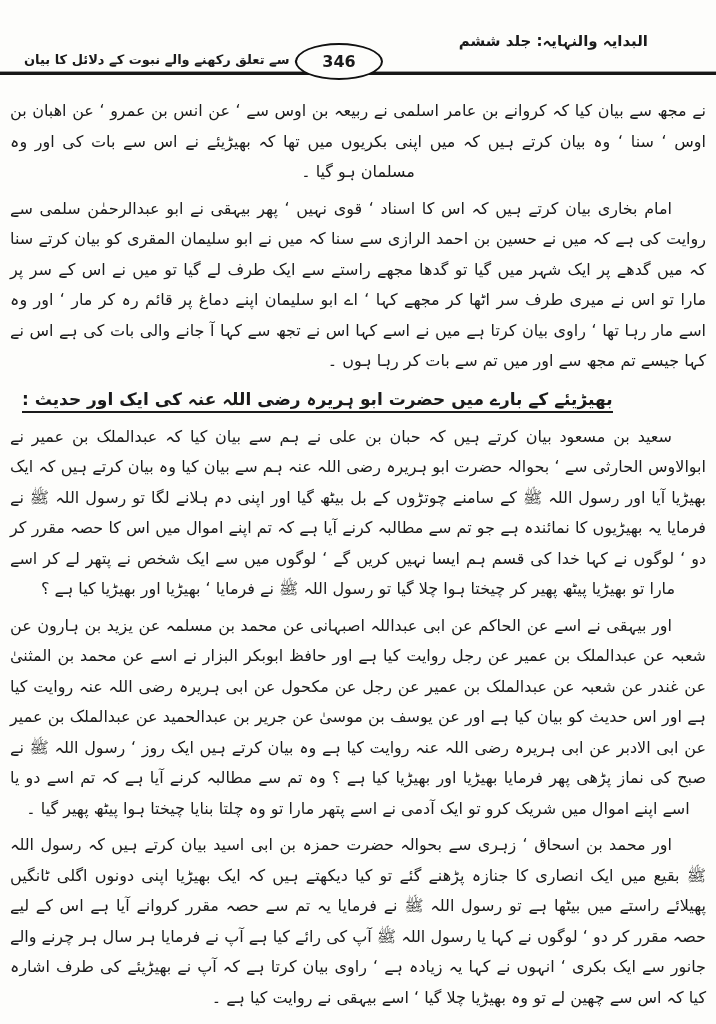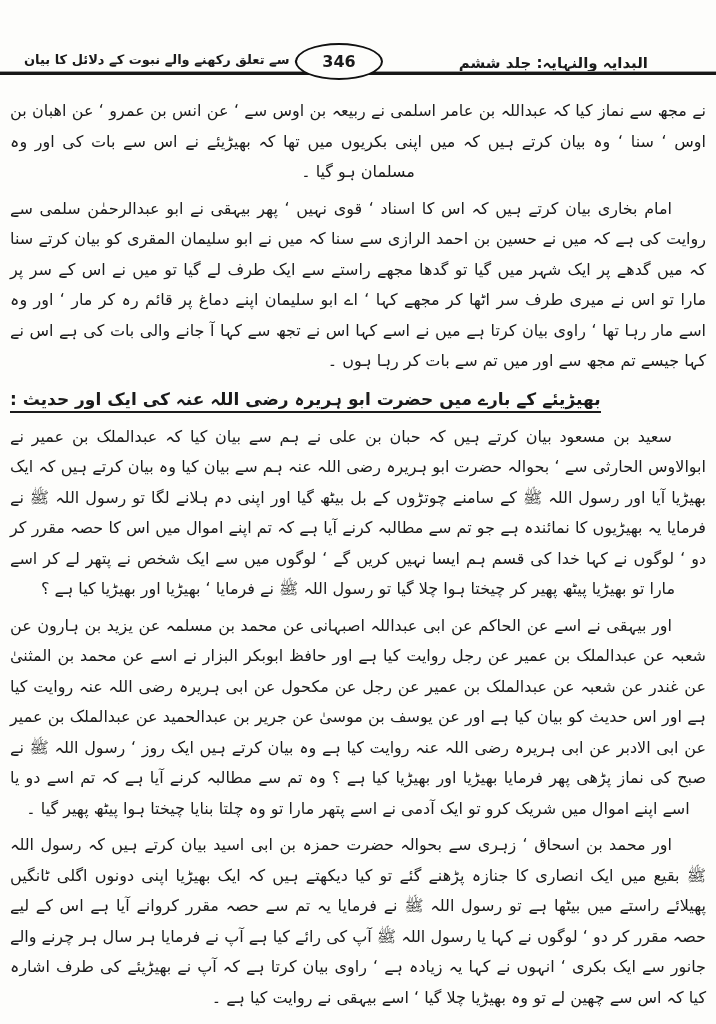--- a/index.html
+++ b/index.html
@@ -8,21 +8,21 @@
     background: #fdfdfb;
     font-family: "DejaVu Sans", sans-serif;
     color: #1b1b1b;
     overflow: hidden;
   }
   .page { position: relative; width: 716px; height: 1024px; }
 
   
   .page-header { position: relative; height: 80px; }
   .hdr-title-right {
-    position: absolute; top: 54px; right: 68px;
+    position: absolute; top: 32px; right: 68px;
     font-size: 15px; font-weight: bold; letter-spacing: 0.2px;
     direction: rtl; white-space: nowrap;
   }
   .hdr-title-left {
     position: absolute; top: 52px; left: 24px;
     font-size: 13px; font-weight: bold;
     direction: rtl; white-space: nowrap;
   }
   .hdr-rule {
     position: absolute; top: 71px; left: 0; right: 0; height: 4px;
@@ -48,21 +48,21 @@
   .para {
     margin: 0 0 6px 0;
     font-size: 16px;
     line-height: 30.5px;
     text-align: justify;
     text-indent: 34px;
   }
   .para.continued { text-indent: 0; }
   .para.center-last { text-align-last: center; }
   .section-heading {
-    margin: 8px 0 9px 0;
+    margin: 8px 0 9px 12px;
     font-size: 17px;
     font-weight: bold;
     text-align: left;          
     line-height: 28px;
   }
   .section-heading .underlined {
     border-bottom: 2px solid #1b1b1b;
     padding-bottom: 2px;
   }
 </style>
@@ -75,21 +75,21 @@
     <div class="hdr-title-right">البدایہ والنہایہ: جلد ششم</div>
     <div class="hdr-title-left">حیوانات سے تعلق رکھنے والے نبوت کے دلائل کا بیان</div>
     <div class="page-number-oval">
       <span>346</span>
     </div>
     <div class="hdr-rule"></div>
   </header>
 
   <main class="page-body">
 
-    <p class="para continued center-last">نے مجھ سے نماز کیا کہ عبداللہ بن عامر اسلمی نے ربیعہ بن اوس سے ‘ عن انس بن عمرو ‘ عن اھبان بن اوس ‘ سنا ‘ وہ بیان کرتے ہیں کہ میں اپنی بکریوں میں تھا کہ بھیڑیئے نے اس سے بات کی اور وہ مسلمان ہو گیا ۔</p>
+    <p class="para continued center-last">نے مجھ سے بیان کیا کہ کروانے بن عامر اسلمی نے ربیعہ بن اوس سے ‘ عن انس بن عمرو ‘ عن اھبان بن اوس ‘ سنا ‘ وہ بیان کرتے ہیں کہ میں اپنی بکریوں میں تھا کہ بھیڑیئے نے اس سے بات کی اور وہ مسلمان ہو گیا ۔</p>
 
     <p class="para">امام بخاری بیان کرتے ہیں کہ اس کا اسناد ‘ قوی نہیں ‘ پھر بیہقی نے ابو عبدالرحمٰن سلمی سے روایت کی ہے کہ میں نے حسین بن احمد الرازی سے سنا کہ میں نے ابو سلیمان المقری کو بیان کرتے سنا کہ میں گدھے پر ایک شہر میں گیا تو گدھا مجھے راستے سے ایک طرف لے گیا تو میں نے اس کے سر پر مارا تو اس نے میری طرف سر اٹھا کر مجھے کہا ‘ اے ابو سلیمان اپنے دماغ پر قائم رہ کر مار ‘ اور وہ اسے مار رہا تھا ‘ راوی بیان کرتا ہے میں نے اسے کہا اس نے تجھ سے کہا آ جانے والی بات کی ہے اس نے کہا جیسے تم مجھ سے اور میں تم سے بات کر رہا ہوں ۔</p>
 
     <h2 class="section-heading">
       <span class="underlined">بھیڑیئے کے بارے میں حضرت ابو ہریرہ رضی اللہ عنہ کی ایک اور حدیث :</span>
     </h2>
 
     <p class="para center-last">سعید بن مسعود بیان کرتے ہیں کہ حبان بن علی نے ہم سے بیان کیا کہ عبدالملک بن عمیر نے ابوالاوس الحارثی سے ‘ بحوالہ حضرت ابو ہریرہ رضی اللہ عنہ ہم سے بیان کیا وہ بیان کرتے ہیں کہ ایک بھیڑیا آیا اور رسول اللہ ﷺ کے سامنے چوتڑوں کے بل بیٹھ گیا اور اپنی دم ہلانے لگا تو رسول اللہ ﷺ نے فرمایا یہ بھیڑیوں کا نمائندہ ہے جو تم سے مطالبہ کرنے آیا ہے کہ تم اپنے اموال میں اس کا حصہ مقرر کر دو ‘ لوگوں نے کہا خدا کی قسم ہم ایسا نہیں کریں گے ‘ لوگوں میں سے ایک شخص نے پتھر لے کر اسے مارا تو بھیڑیا پیٹھ پھیر کر چیختا ہوا چلا گیا تو رسول اللہ ﷺ نے فرمایا ‘ بھیڑیا اور بھیڑیا کیا ہے ؟</p>
 
     <p class="para center-last">اور بیہقی نے اسے عن الحاکم عن ابی عبداللہ اصبہانی عن محمد بن مسلمہ عن یزید بن ہارون عن شعبہ عن عبدالملک بن عمیر عن رجل روایت کیا ہے اور حافظ ابوبکر البزار نے اسے عن محمد بن المثنیٰ عن غندر عن شعبہ عن عبدالملک بن عمیر عن رجل عن مکحول عن ابی ہریرہ رضی اللہ عنہ روایت کیا ہے اور اس حدیث کو بیان کیا ہے اور عن یوسف بن موسیٰ عن جریر بن عبدالحمید عن عبدالملک بن عمیر عن ابی الادبر عن ابی ہریرہ رضی اللہ عنہ روایت کیا ہے وہ بیان کرتے ہیں ایک روز ‘ رسول اللہ ﷺ نے صبح کی نماز پڑھی پھر فرمایا بھیڑیا اور بھیڑیا کیا ہے ؟ وہ تم سے مطالبہ کرنے آیا ہے کہ تم اسے دو یا اسے اپنے اموال میں شریک کرو تو ایک آدمی نے اسے پتھر مارا تو وہ چلتا بنایا چیختا ہوا پیٹھ پھیر گیا ۔</p>

